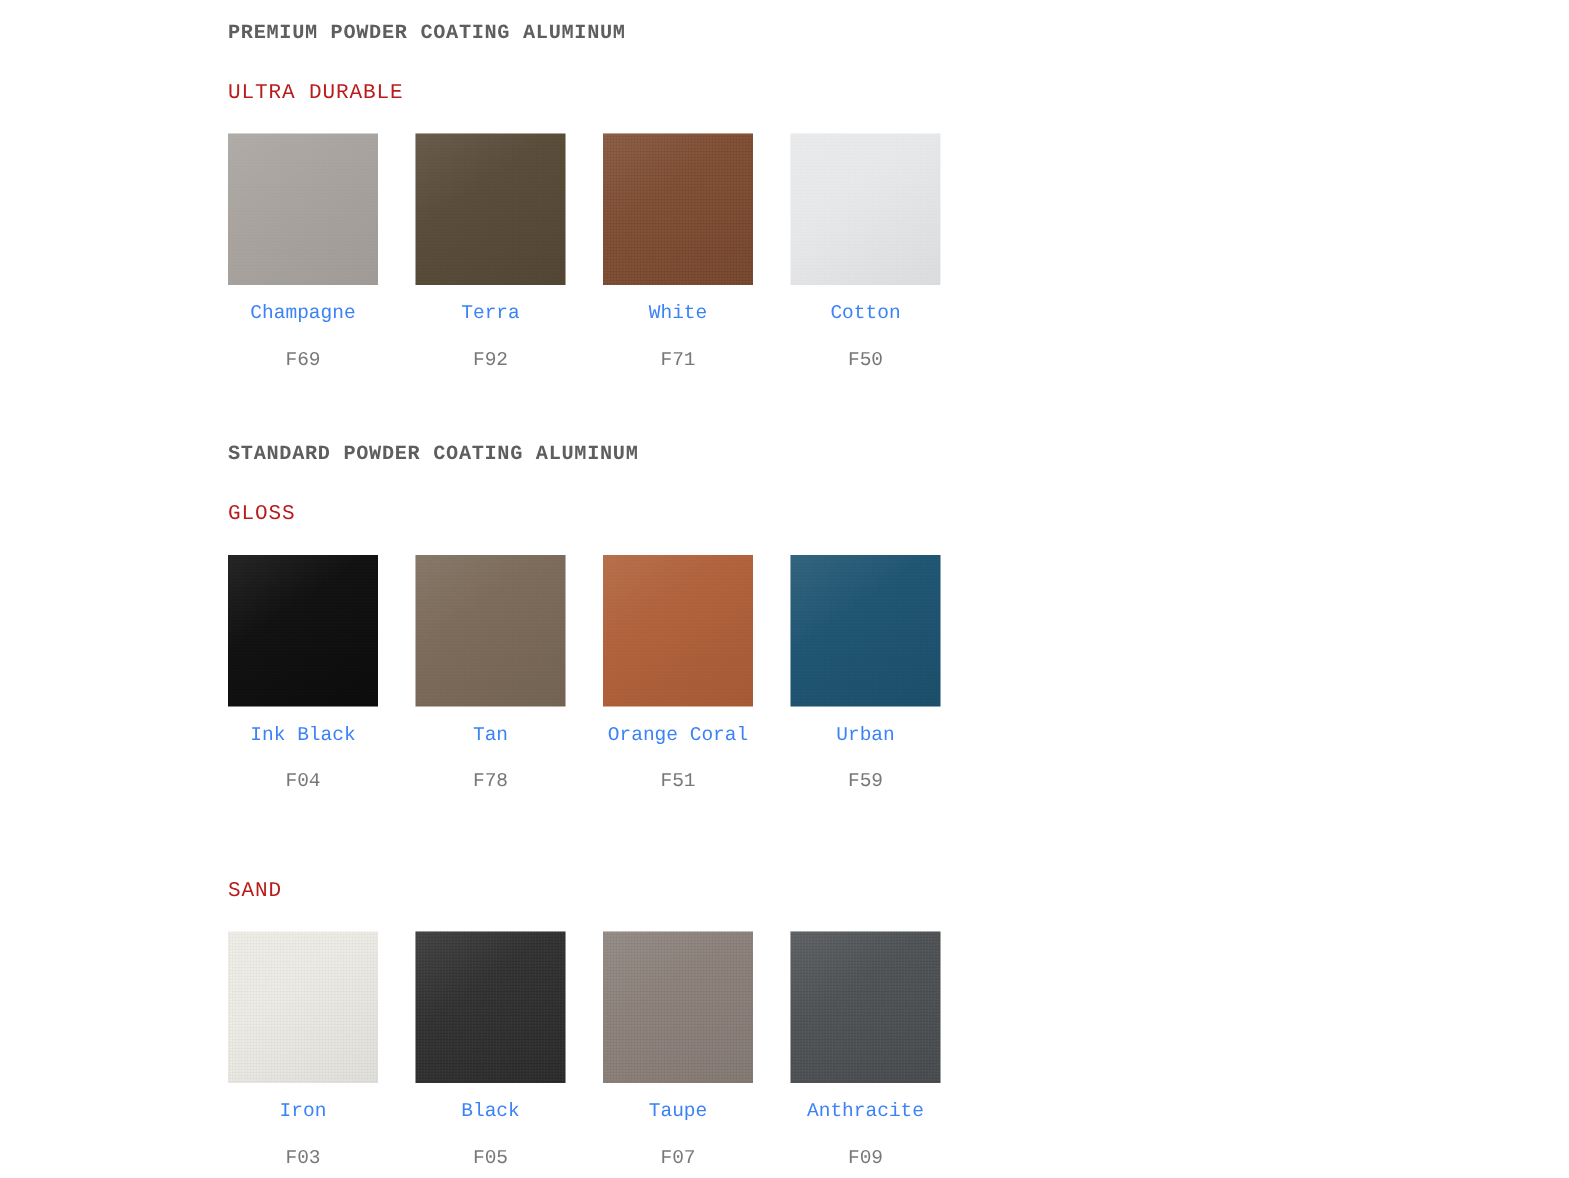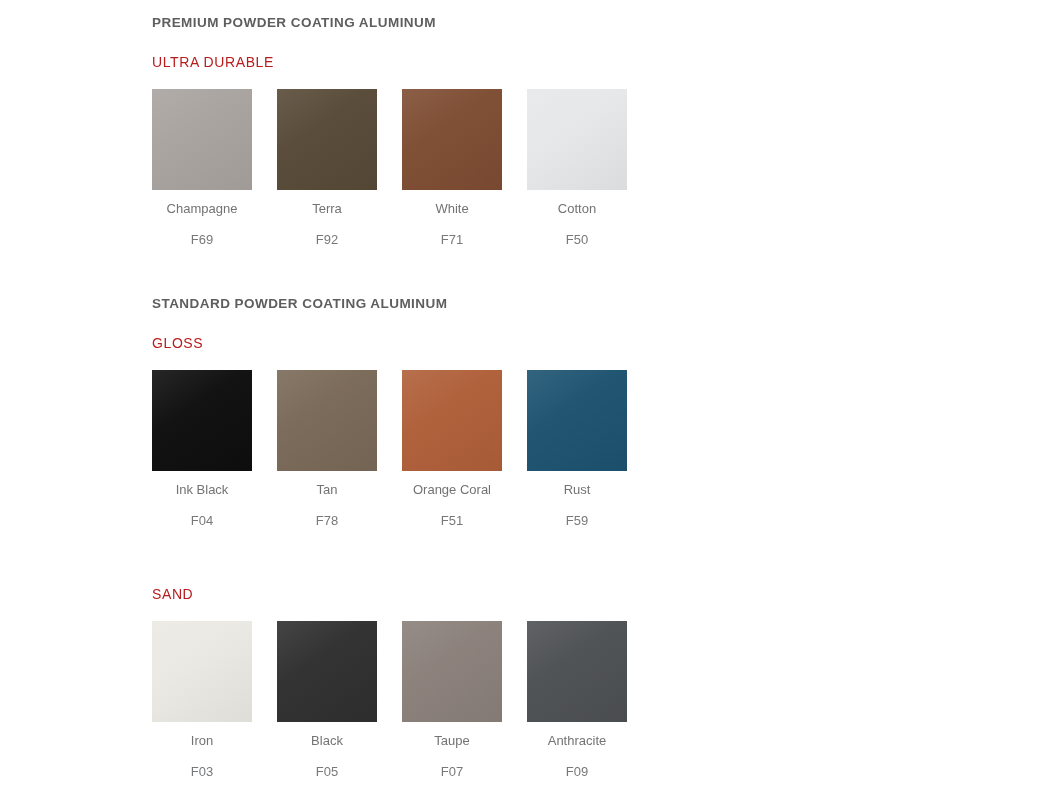--- a/index.html
+++ b/index.html
@@ -16,20 +16,21 @@
     position: relative;
     overflow: hidden;
   }
   .page {
     position: relative;
     width: 864px;
     height: 785px;
     box-sizing: border-box;
     padding-left: 152px;
     padding-top: 14px;
+    font-family: Liberation Mono, monospace;
   }
   .section-title {
     font-size: 13.5px;
     font-weight: bold;
     letter-spacing: 0.45px;
     color: #5e5e5e;
     text-transform: uppercase;
     margin: 0;
     padding: 0;
     line-height: 18px;
@@ -75,21 +76,21 @@
   }
   .swatch-chip .sheen {
     position: absolute;
     inset: 0;
     background: linear-gradient(145deg, rgba(255,255,255,0.10) 0%, rgba(255,255,255,0.02) 38%, rgba(0,0,0,0.05) 100%);
   }
   .swatch-name {
     margin-top: 10px;
     font-size: 13px;
     line-height: 17px;
-    color: #737373;
+    color: #3b82f6;
     text-align: center;
     white-space: nowrap;
   }
   .swatch-code {
     font-size: 13px;
     line-height: 17px;
     color: #77787a;
     text-align: center;
     white-space: nowrap;
     margin-top: 14px;
@@ -172,21 +173,21 @@
           <span class="sheen"></span>
         </div>
       <div class="swatch-name">Orange Coral</div>
       <div class="swatch-code">F51</div>
     </div>
     <div class="swatch-cell">
       <div class="swatch-chip" style="background-color: rgb(27, 82, 112);">
           <span class="grain" style="opacity: 0.25;"></span>
           <span class="sheen"></span>
         </div>
-      <div class="swatch-name">Rust</div>
+      <div class="swatch-name">Urban</div>
       <div class="swatch-code">F59</div>
     </div>
   </div>
 
   <div class="gap-row-to-finish"></div>
 
   <h3 class="finish-title">SAND</h3>
   <div class="spacer-after-finish"></div>
 
   <div class="swatch-row">

